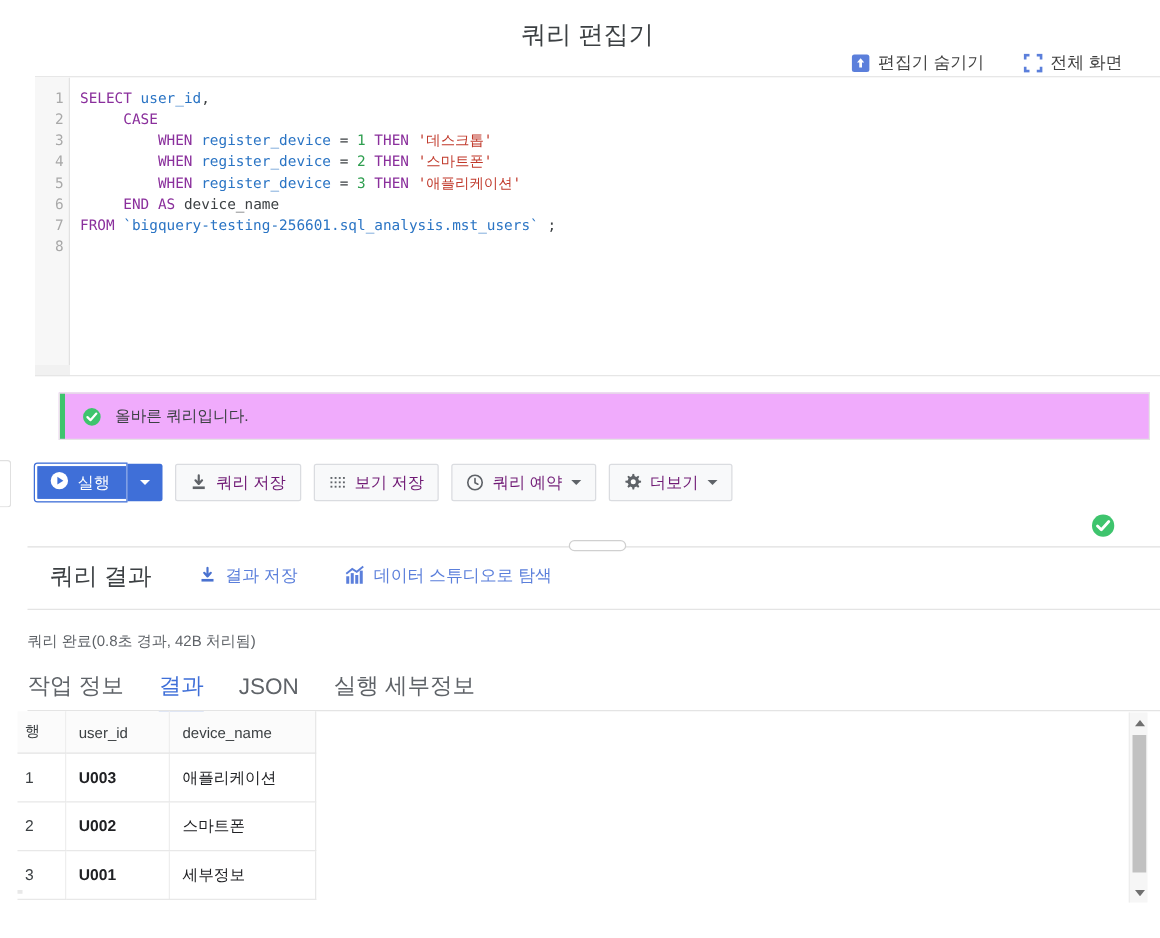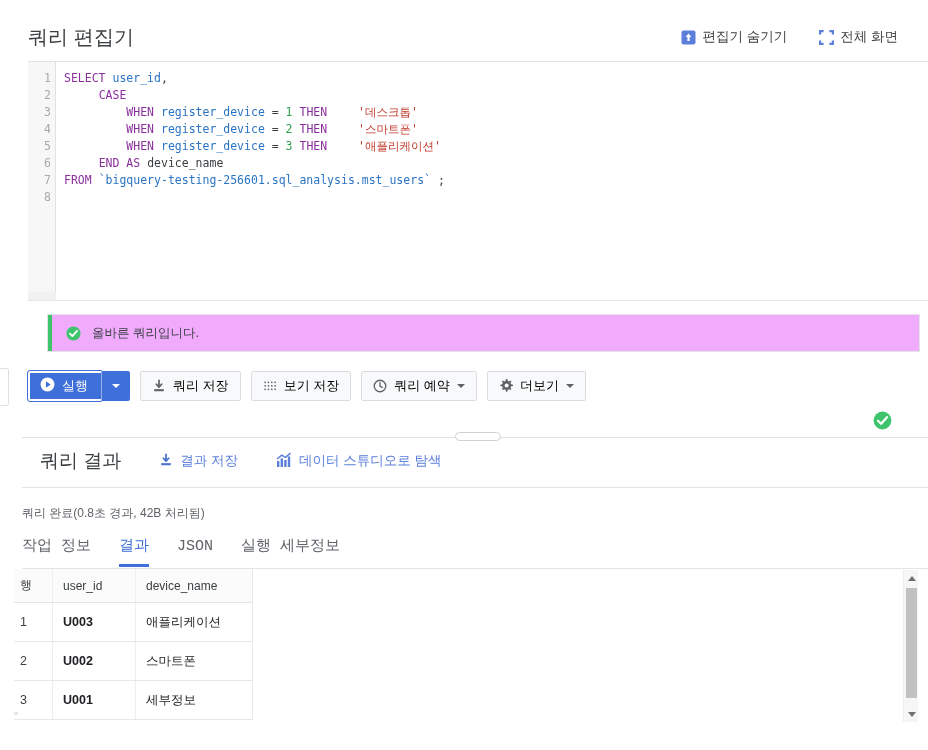--- a/index.html
+++ b/index.html
@@ -18,20 +18,21 @@
 
   
   .editor-header {
     position: absolute;
     left: 28px;
     top: 14px;
     width: 884px;
     height: 46px;
     display: flex;
     align-items: center;
+    flex-direction: column;
   }
   .editor-title {
     font-size: 20px;
     color: #3c4043;
     font-weight: 400;
     letter-spacing: 0.1px;
   }
   .header-actions {
     margin-left: auto;
     display: flex;
@@ -91,21 +92,21 @@
     padding-top: 8px;
     padding-left: 8px;
     font-family: "DejaVu Sans Mono", "Liberation Mono", monospace;
     font-size: 11.5px;
     line-height: 17px;
     white-space: pre;
   }
   .code-line { height: 17px; }
   .tk-kw   { color: #8a2f9c; }
   .tk-id   { color: #2a74c4; }
-  .tk-str  { color: #c0392b; margin-left: 24px; }
+  .tk-str  { color: #c0392b; }
   .tk-num  { color: #2e9e4f; }
   .tk-pl   { color: #3c4043; }
 
   .editor-bottom-rule {
     position: absolute;
     left: 28px;
     top: 300px;
     width: 900px;
     height: 1px;
     background: #e6e6e6;
@@ -172,21 +173,21 @@
   .btn {
     height: 30px;
     border: 1px solid #dadce0;
     background: #f8f9fa;
     border-radius: 2px;
     display: flex;
     align-items: center;
     gap: 7px;
     padding: 0 11px;
     font-size: 13px;
-    color: #000000;
+    color: #701a75;
     cursor: pointer;
     box-sizing: border-box;
     white-space: nowrap;
   }
   .btn svg { display: block; flex: none; }
   .run-group {
     display: flex;
     align-items: center;
     height: 30px;
     background: #3f6fd8;
@@ -297,27 +298,26 @@
   
   .tabs {
     position: absolute;
     left: 22px;
     top: 536px;
     display: flex;
     align-items: flex-end;
     gap: 28px;
   }
   .tab {
-    font-size: 15px;
+    font-size: 18px;
     color: #5f6368;
     padding-bottom: 9px;
     cursor: pointer;
     border-bottom: 3px solid transparent;
     white-space: nowrap;
-    font-family: Liberation Mono, monospace;
   }
   .tab.active {
     color: #3f6fd8;
     border-bottom-color: #3f6fd8;
   }
   .tabs-rule {
     position: absolute;
     left: 22px;
     top: 568px;
     width: 906px;

